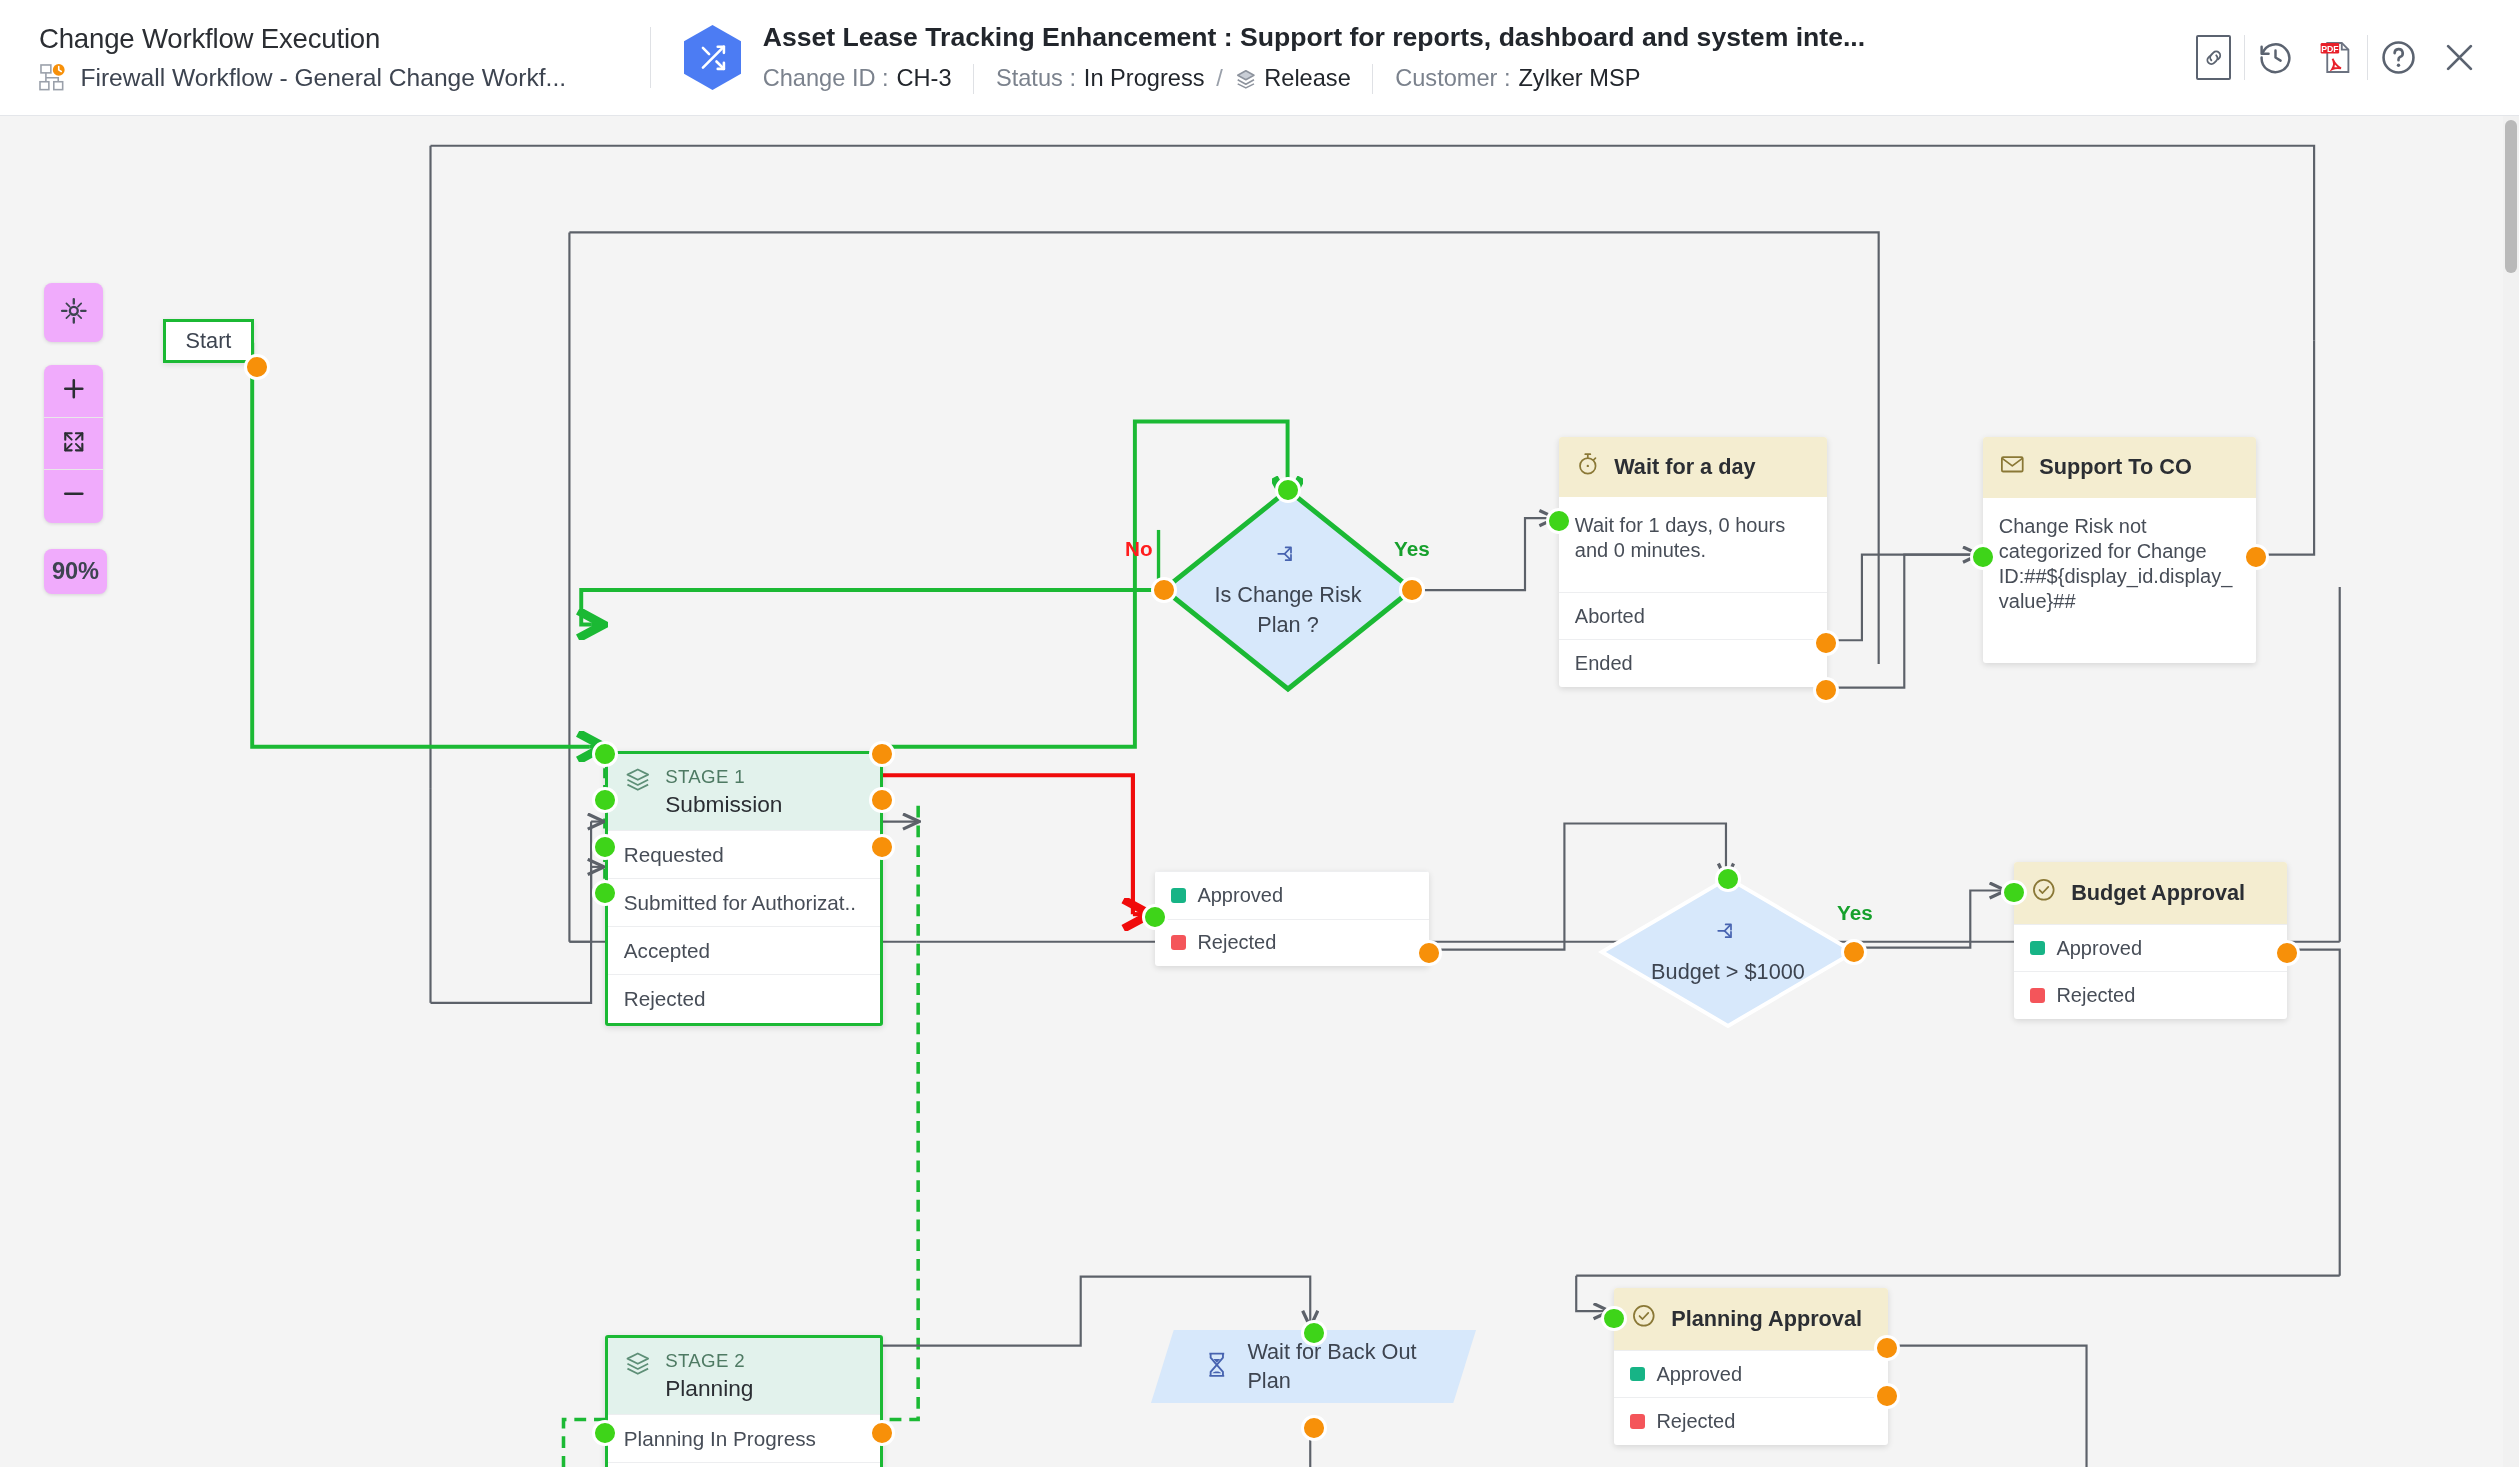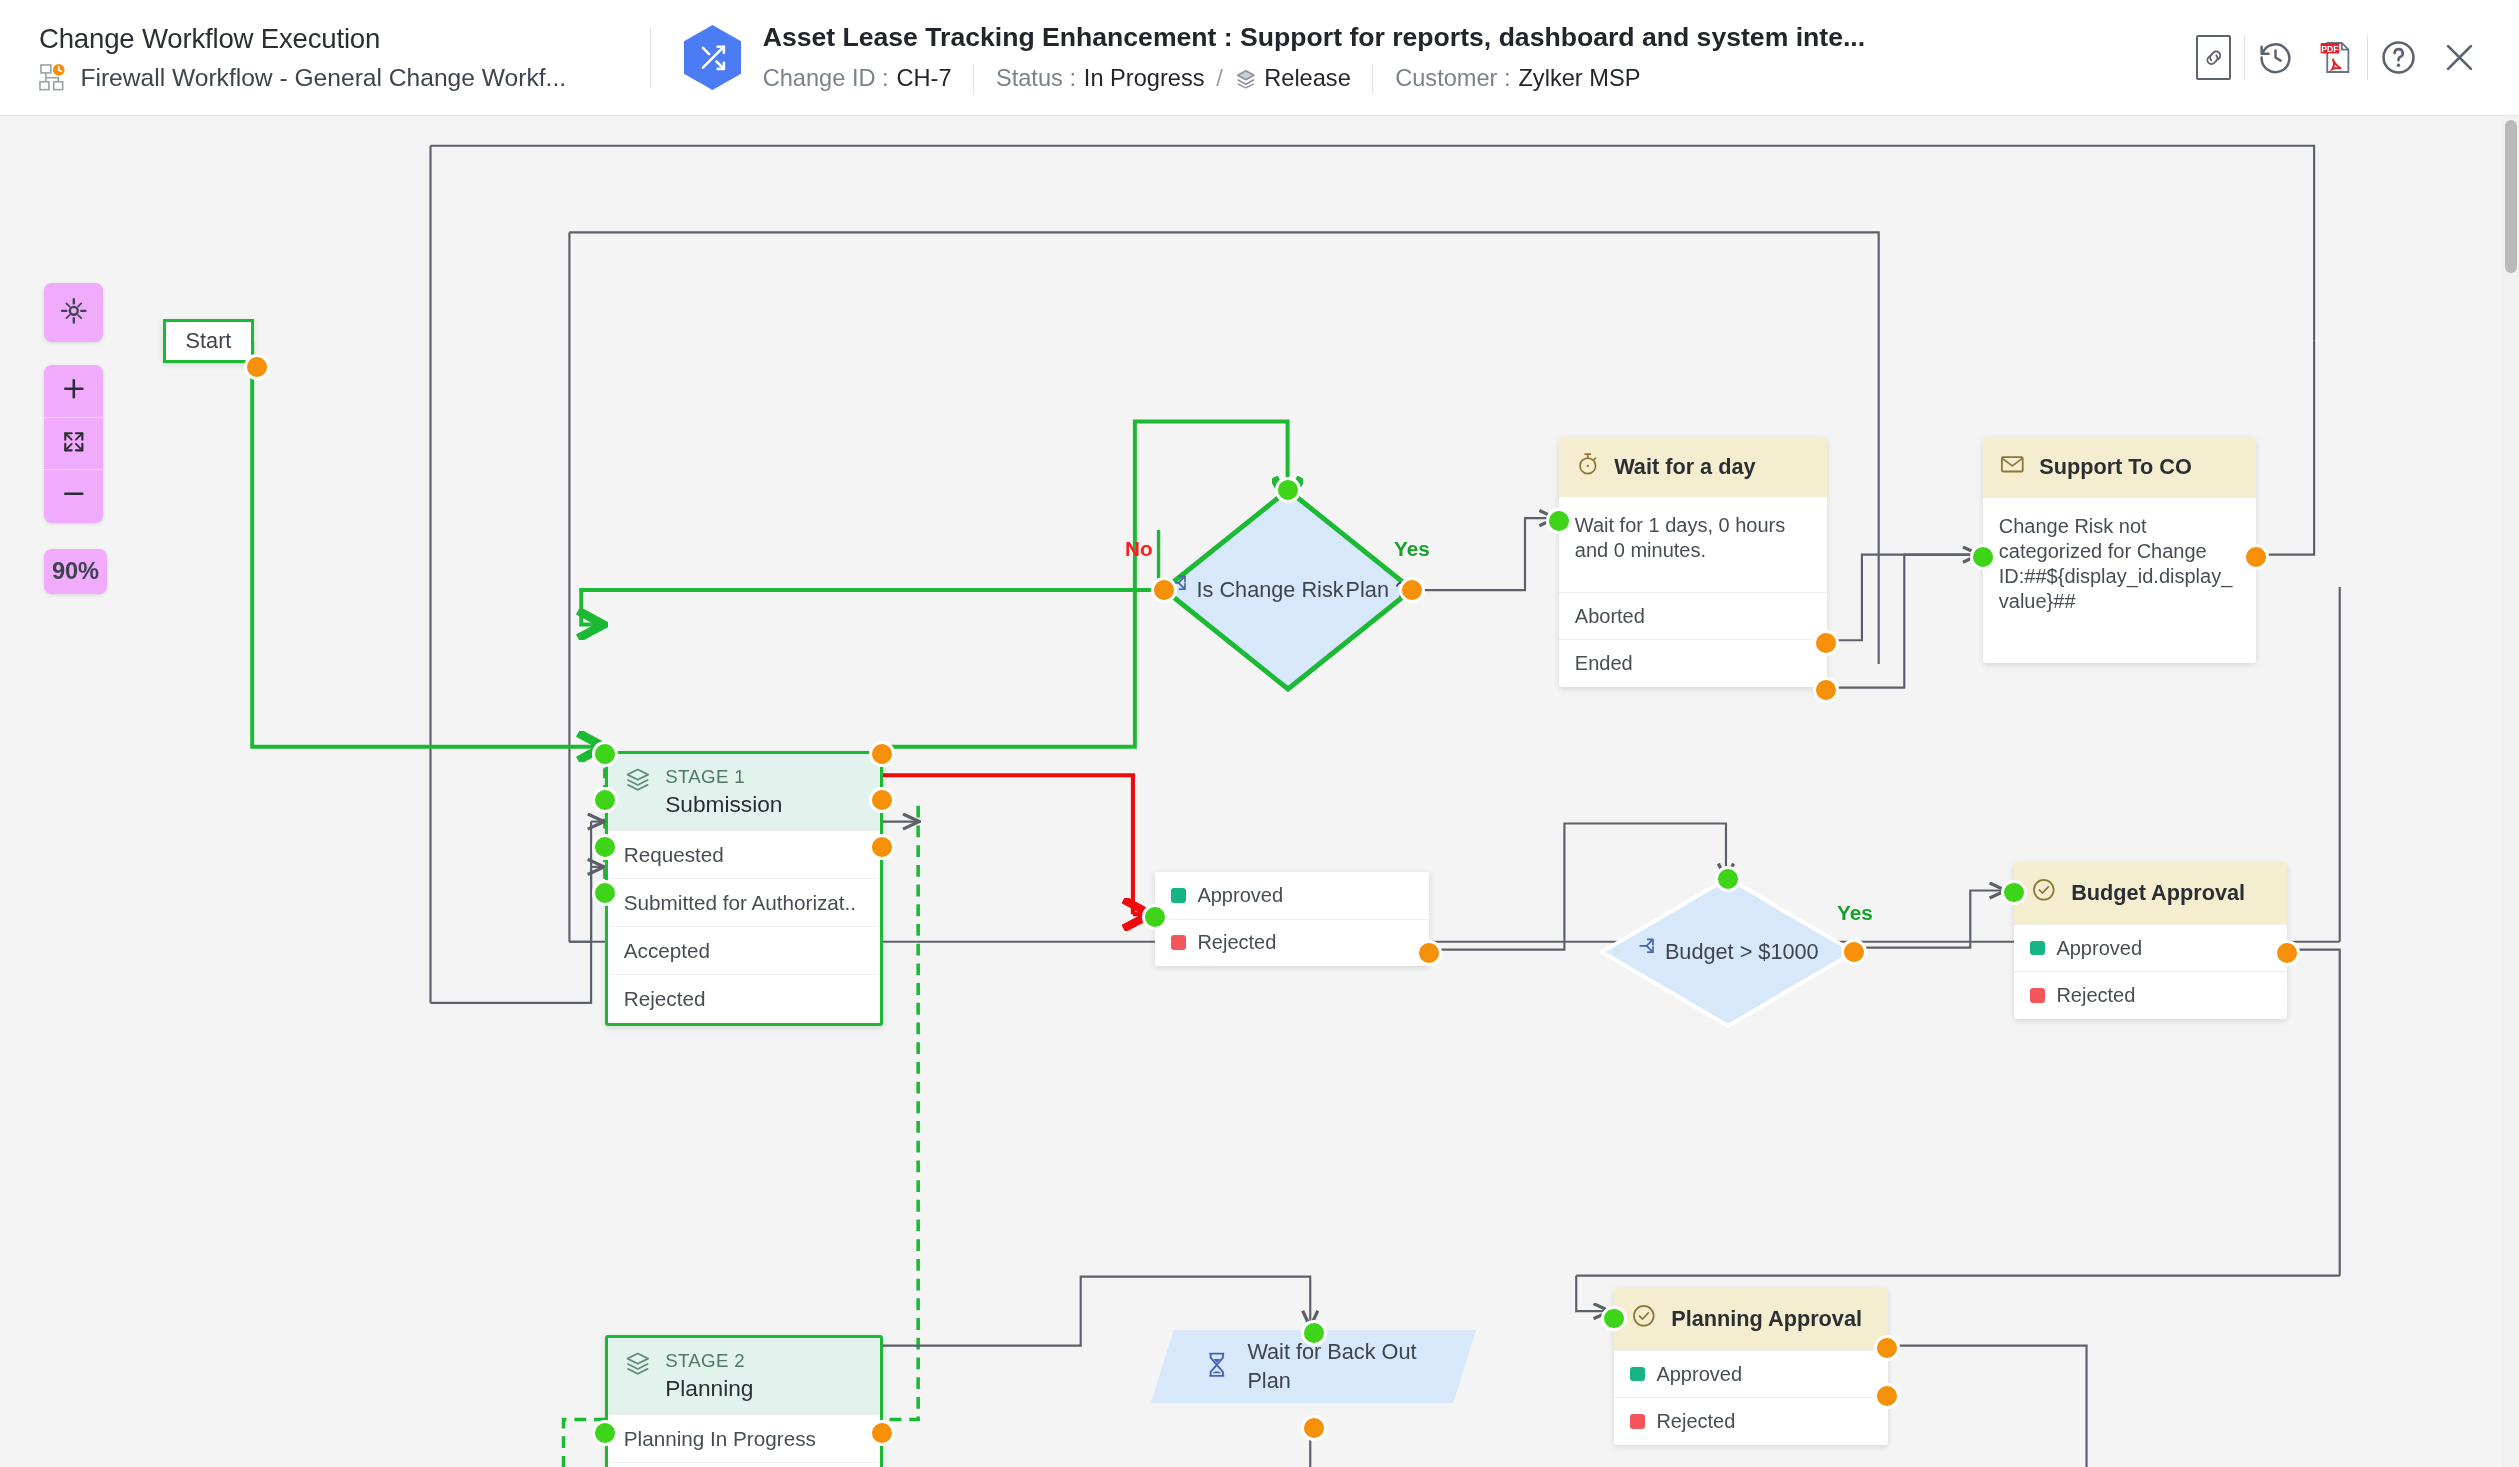--- a/index.html
+++ b/index.html
@@ -122,21 +122,21 @@
   
   .start {
     width: 91px; height: 44px; border:3px solid #1bb934; background:#fff;
     display:flex; align-items:center; justify-content:center;
     font-size: 21.7px; color:#3d4450; box-shadow: 0 2px 5.9px rgba(0,0,0,0.10);
   }
 
   
   .dia-wrap { position:absolute; }
   .dia-txt {
-    position:absolute; inset:0; display:flex; flex-direction:row;
+    position:absolute; inset:0; display:flex; flex-direction:column;
     align-items:center; justify-content:center; gap:2px;
     font-size: 21.7px; color:#3d4450; text-align:center; line-height:27.6px;
     pointer-events:none;
   }
   .dia-ic { margin-bottom: 5.9px; }
 
   
   .para {
     background:#d7e8fb;
     clip-path: polygon(7% 0, 100% 0, 93% 100%, 0 100%);
@@ -191,21 +191,21 @@
           <path d="M4 20 21 3"></path>
           <path d="M21 16v5h-5"></path>
         <path d="M15 15l6 6"></path>
           <path d="M4 4l5 5"></path>
       </svg>
     </div>
     <div style="min-width:0;">
       <div class="hdr-c-title">Asset Lease Tracking Enhancement : Support for reports, dashboard and system inte...</div>
       <div class="hdr-meta">
         <span class="meta-label">Change ID :</span>
-        <span class="meta-val">CH-7</span>
+        <span class="meta-val">CH-3</span>
         <span class="meta-sep"></span>
         <span class="meta-label">Status :</span>
         <span class="meta-val">In Progress</span>
         <span class="slash">/</span>
         <span class="rel-icon">
           <svg width="21.7" height="21.7" viewBox="0 0 24 24" fill="none" stroke="#8d939d" stroke-width="1.7" stroke-linejoin="round">
             <path d="M12 3 21 8 12 13 3 8z" fill="#c9ced6" stroke="#8d939d"></path>
             <path d="M3 13 12 18 21 13"></path>
               <path d="M3 17.5 12 22 21 17.5"></path>
           </svg>

